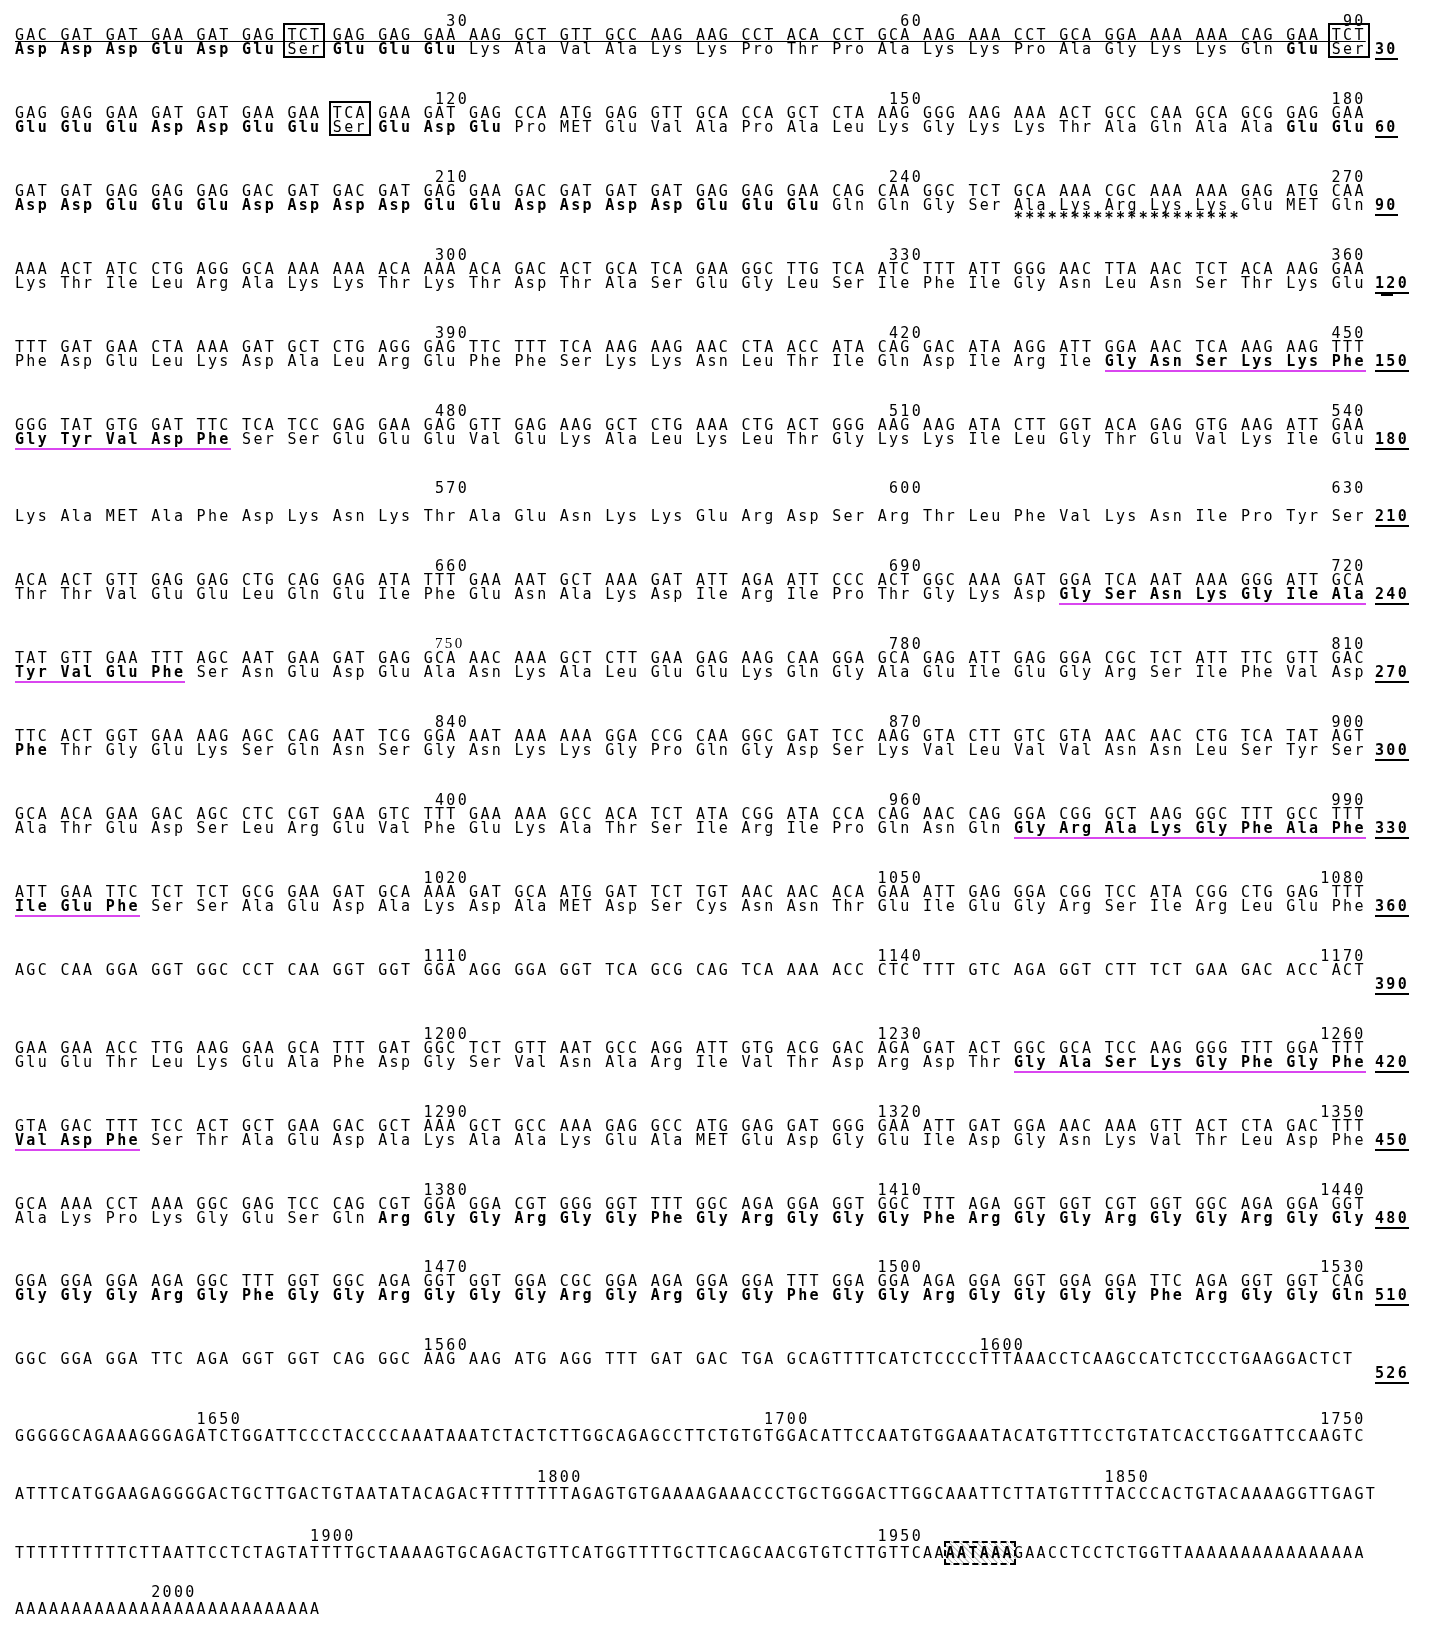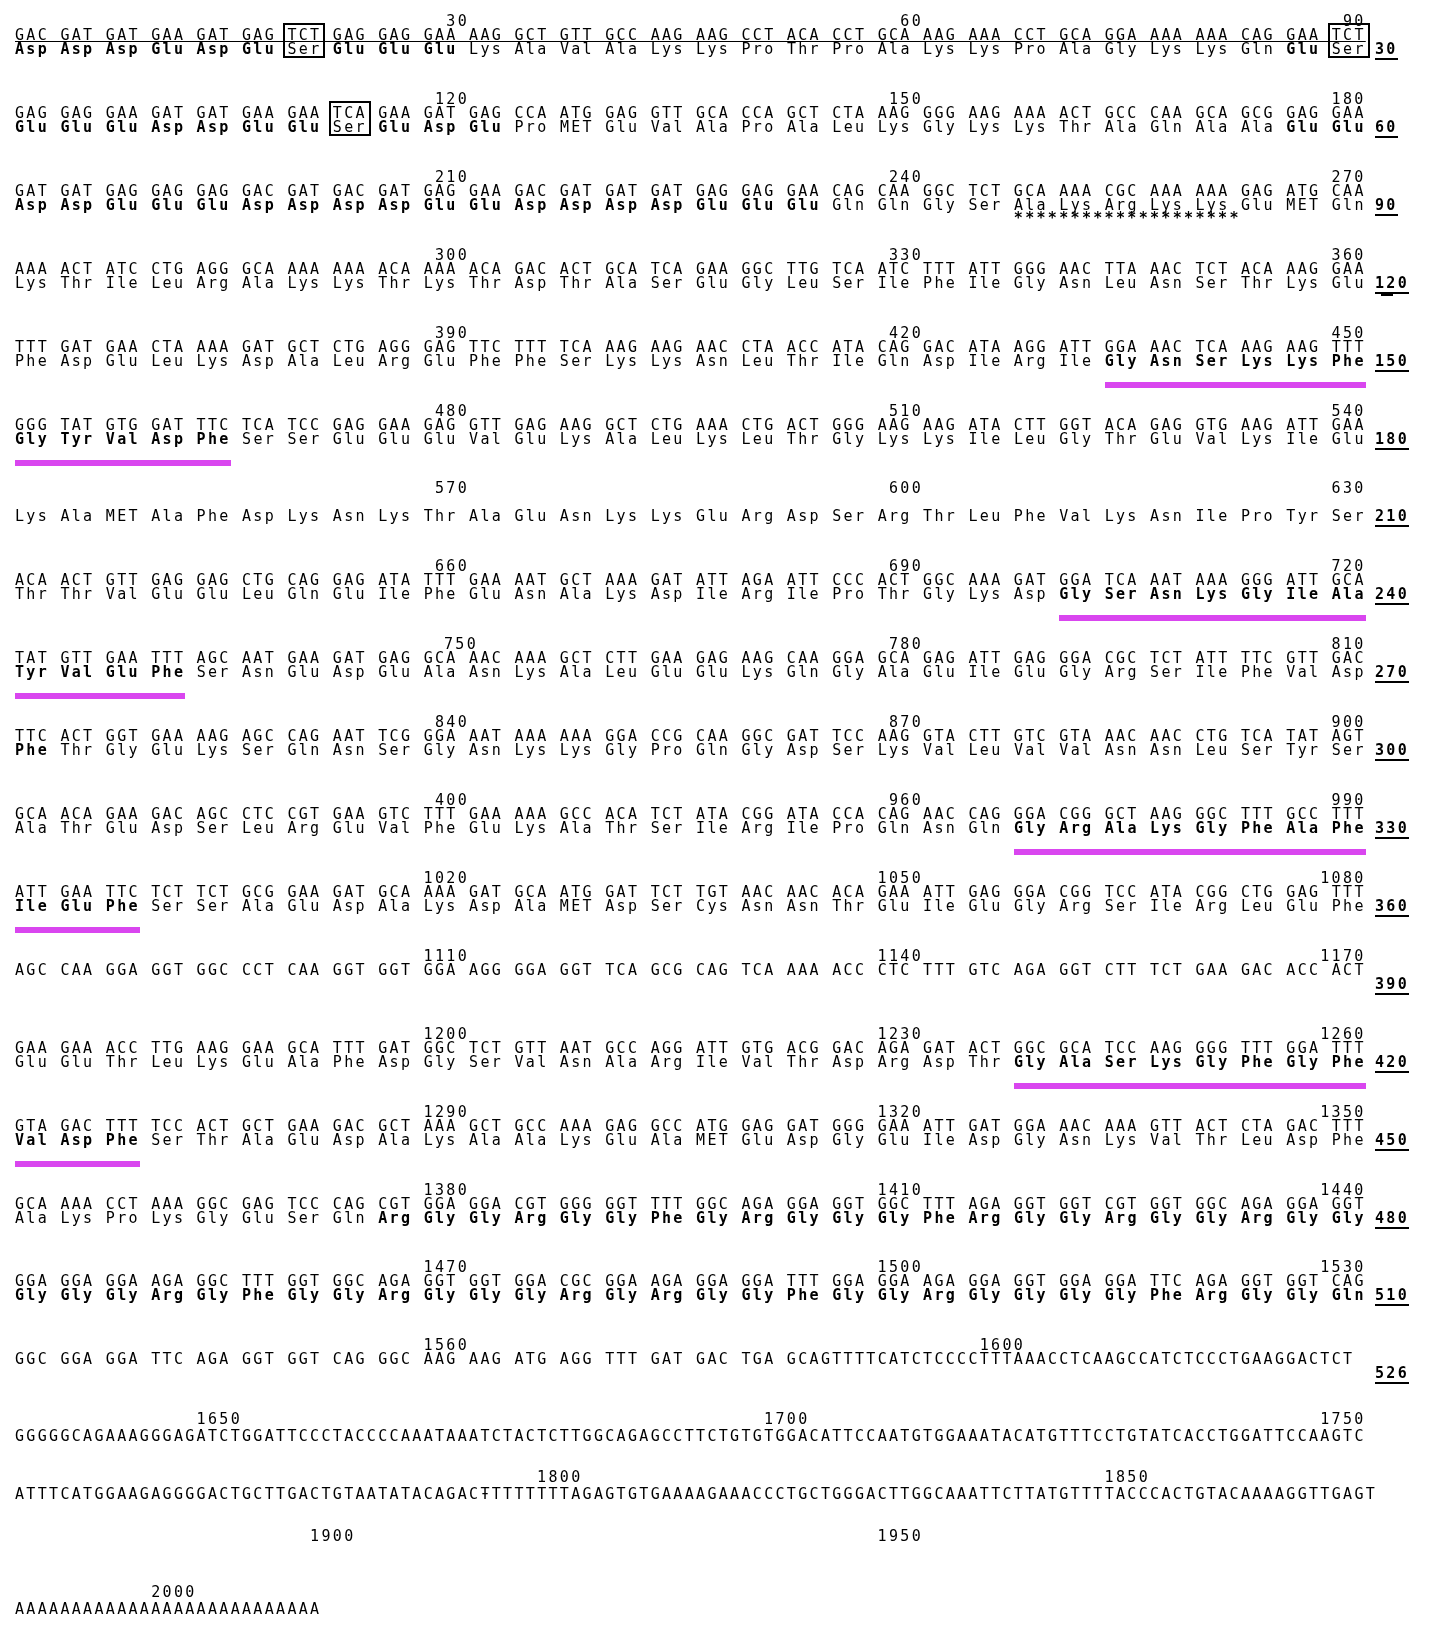--- a/index.html
+++ b/index.html
@@ -4,21 +4,21 @@
 <style>
   html,body{margin:0;padding:0;}
   body{width:1445px;height:1627px;background:#ffffff;color:#000;position:relative;
        font-family:"DejaVu Sans Mono",monospace;}
   .fig{position:absolute;left:8px;top:0;width:1437px;height:1627px;}
   .block{position:absolute;left:0;width:1437px;margin-left:7px;}
   .nrow{position:relative;height:14px;font-size:15px;letter-spacing:2.32px;}
   .nrow span{position:absolute;top:0;white-space:pre;}
   .srow{position:absolute;left:0;font-size:15px;letter-spacing:2.32px;white-space:pre;height:14px;}
   .b{font-weight:bold;}
-  .u{font-weight:bold;border-bottom:6px solid #d946ef;padding-bottom:12px;}
+  .u{font-weight:bold;border-bottom:2px solid #d946ef;padding-bottom:0px;}
   .mnum{position:absolute;left:1360px;font-weight:bold;border-bottom:2px solid #000;
         font-size:15px;letter-spacing:2.32px;white-space:pre;}
   .mdash{position:absolute;left:1366px;width:12px;border-top:2px solid #000;}
   .serbox{position:absolute;border:2px solid #000;top:11px;height:31px;}
   .ast{position:absolute;font-weight:bold;font-size:15px;letter-spacing:2.32px;white-space:pre;}
   .dbox{border:2px dashed #000;font-weight:bold;margin:-3px -2px;padding:1px 0;
         background:repeating-linear-gradient(45deg,rgba(0,0,0,0.22) 0 1px,transparent 1px 4px);}
 </style>
 </head>
 <body>
@@ -103,21 +103,21 @@
         <span class="num" style="left: 419.95px;">660</span>
         <span class="num" style="left: 873.95px;">690</span>
         <span class="num" style="left: 1316.6px;">720</span>
       </div>
       <div class="srow" style="top: 14px;">ACA ACT GTT GAG GAG CTG CAG GAG ATA TTT GAA AAT GCT AAA GAT ATT AGA ATT CCC ACT GGC AAA GAT GGA TCA AAT AAA GGG ATT GCA</div>
       <div class="srow" style="top: 28px;"><span>Thr Thr Val Glu Glu Leu Gln Glu Ile Phe Glu Asn Ala Lys Asp Ile Arg Ile Pro Thr Gly Lys Asp</span> <span class="u">Gly Ser Asn Lys Gly Ile Ala</span></div>
       <span class="mnum" style="top: 28px;">240</span>
     </div>
     <div class="block" style="top: 635.2px; height: 62px;">
       <div class="nrow">
-        <span class="num" style="left: 429px;">750</span>
+        <span class="num" style="left: 420px; font-family: Liberation Serif, serif;">750</span>
         <span class="num" style="left: 873.95px;">780</span>
         <span class="num" style="left: 1316.6px;">810</span>
       </div>
       <div class="srow" style="top: 14px;">TAT GTT GAA TTT AGC AAT GAA GAT GAG GCA AAC AAA GCT CTT GAA GAG AAG CAA GGA GCA GAG ATT GAG GGA CGC TCT ATT TTC GTT GAC</div>
       <div class="srow" style="top: 28px;"><span class="u">Tyr Val Glu Phe</span> <span>Ser Asn Glu Asp Glu Ala Asn Lys Ala Leu Glu Glu Lys Gln Gly Ala Glu Ile Glu Gly Arg Ser Ile Phe Val Asp</span></div>
       <span class="mnum" style="top: 28px;">270</span>
     </div>
     <div class="block" style="top: 713.1px; height: 62px;">
       <div class="nrow">
         <span class="num" style="left: 419.95px;">840</span>
@@ -218,20 +218,21 @@
         <span class="num" style="left: 522.1px;">1800</span>
         <span class="num" style="left: 1089.6px;">1850</span>
       </div>
       <div class="srow" style="top: 17px;"><span>ATTTCATGGAAGAGGGGACTGCTTGACTGTAATATACAGACŦTTTTTTTAGAGTGTGAAAAGAAACCCTGCTGGGACTTGGCAAATTCTTATGTTTTACCCACTGTACAAAAGGTTGAGT</span></div>
     </div>
     <div class="block" style="top: 1527px; height: 34px;">
       <div class="nrow">
         <span class="num" style="left: 295.1px;">1900</span>
         <span class="num" style="left: 862.6px;">1950</span>
       </div>
+      <div class="srow" style="top: 17px;"><span>TTTTTTTTTTCTTAATTCCTCTAGTATTTTGCTAAAAGTGCAGACTGTTCATGGTTTTGCTTCAGCAACGTGTCTTGTTCAA</span><span class="dbox">AATAAA</span><span>GAACCTCCTCTGGTTAAAAAAAAAAAAAAAA</span></div>
     </div>
     <div class="block" style="top: 1583px; height: 34px;">
       <div class="nrow">
         <span class="num" style="left: 136.2px;">2000</span>
       </div>
       <div class="srow" style="top: 17px;"><span>AAAAAAAAAAAAAAAAAAAAAAAAAAA</span></div>
     </div>
   </div>
 
 </body></html>

